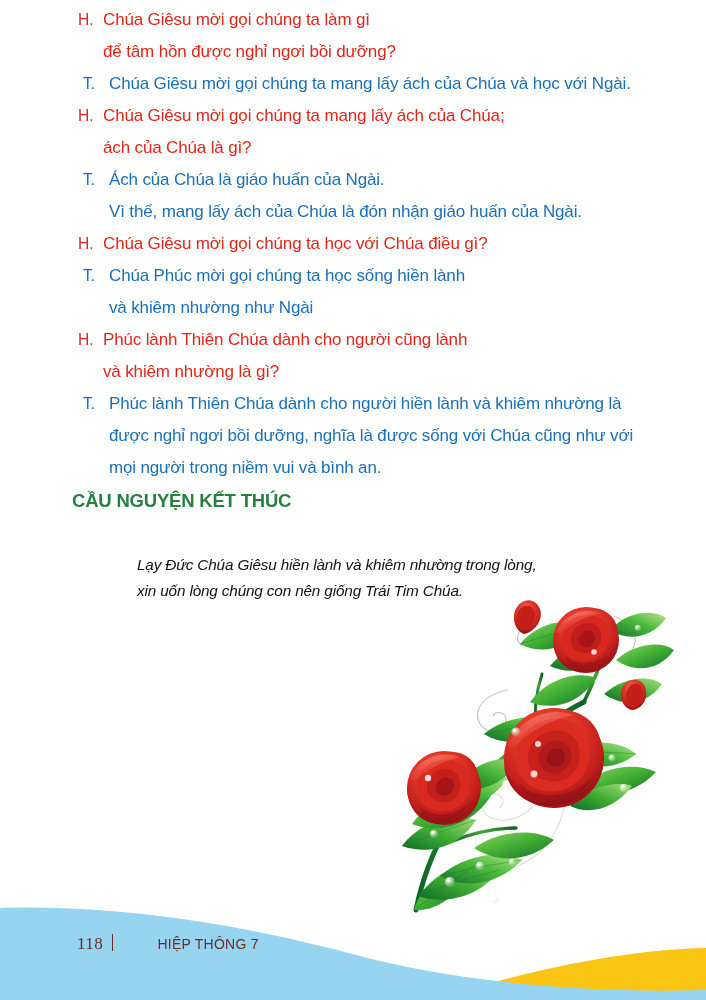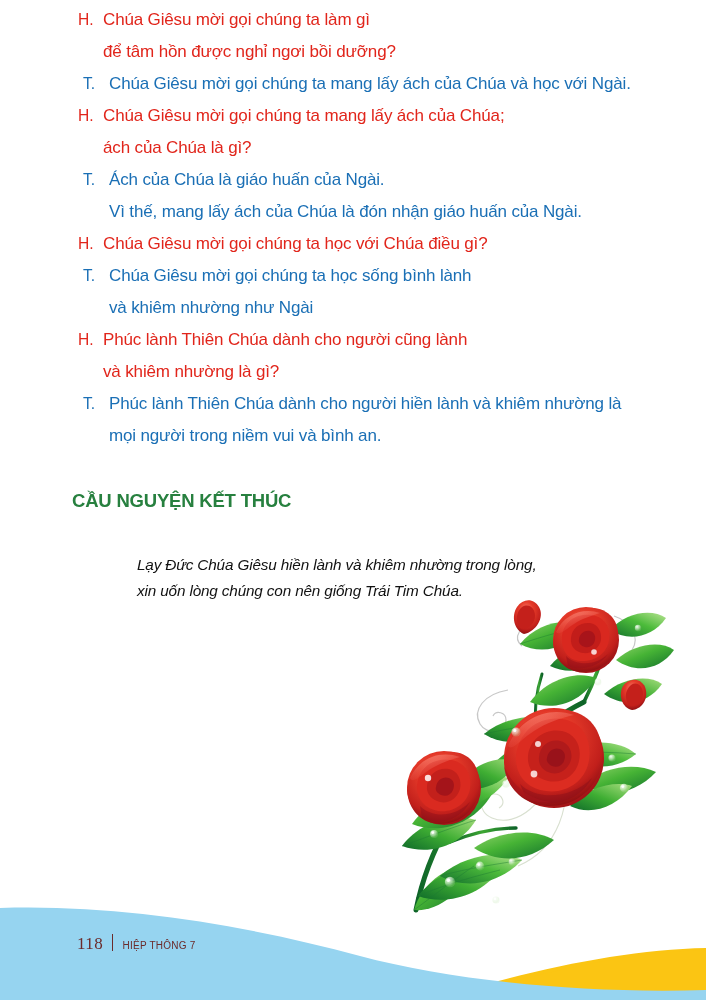--- a/index.html
+++ b/index.html
@@ -150,24 +150,25 @@
     display: inline-block;
     width: 1.4px;
     height: 17px;
     background: #6b2b2b;
     margin: 0 9px;
     position: relative;
     top: 2px;
   }
 
   .footer-book {
-    font-size: 10px;
+    font-size: 14px;
     color: #6b2b2b;
     letter-spacing: 0.25px;
     font-weight: 400;
+    margin-left: 35px;
   }
 </style>
 </head>
 <body>
 
 <div id="page">
 
   <div class="qa-block" id="qa-block">
       <div class="qa-item">
         <div class="qa-label h">H.</div>
@@ -198,35 +199,36 @@
       </div>
       <div class="qa-item">
         <div class="qa-label h">H.</div>
         <div class="qa-lines">
           <div class="qa-line color-h">Chúa Giêsu mời gọi chúng ta học với Chúa điều gì?</div>
         </div>
       </div>
       <div class="qa-item">
         <div class="qa-label t">T.</div>
         <div class="qa-lines t-lines">
-          <div class="qa-line color-t">Chúa Giêsu mời gọi chúng ta học sống bình lành</div>
+          <div class="qa-line color-t">Chúa Phúc mời gọi chúng ta học sống hiền lành</div>
           <div class="qa-line color-t cont">và khiêm nhường như Ngài</div>
         </div>
       </div>
       <div class="qa-item">
         <div class="qa-label h">H.</div>
         <div class="qa-lines">
           <div class="qa-line color-h">Phúc lành Thiên Chúa dành cho người cũng lành</div>
           <div class="qa-line color-h cont">và khiêm nhường là gì?</div>
         </div>
       </div>
       <div class="qa-item">
         <div class="qa-label t">T.</div>
         <div class="qa-lines t-lines">
           <div class="qa-line color-t">Phúc lành Thiên Chúa dành cho người hiền lành và khiêm nhường là</div>
+          <div class="qa-line color-t cont">được nghỉ ngơi bồi dưỡng, nghĩa là được sống với Chúa cũng như với</div>
           <div class="qa-line color-t cont">mọi người trong niềm vui và bình an.</div>
         </div>
       </div>
     </div>
 
   <div class="section-heading">CẦU NGUYỆN KẾT THÚC</div>
 
 
   <div class="prayer" id="prayer-block">
       <div class="pline">Lạy Đức Chúa Giêsu hiền lành và khiêm nhường trong lòng,</div>

